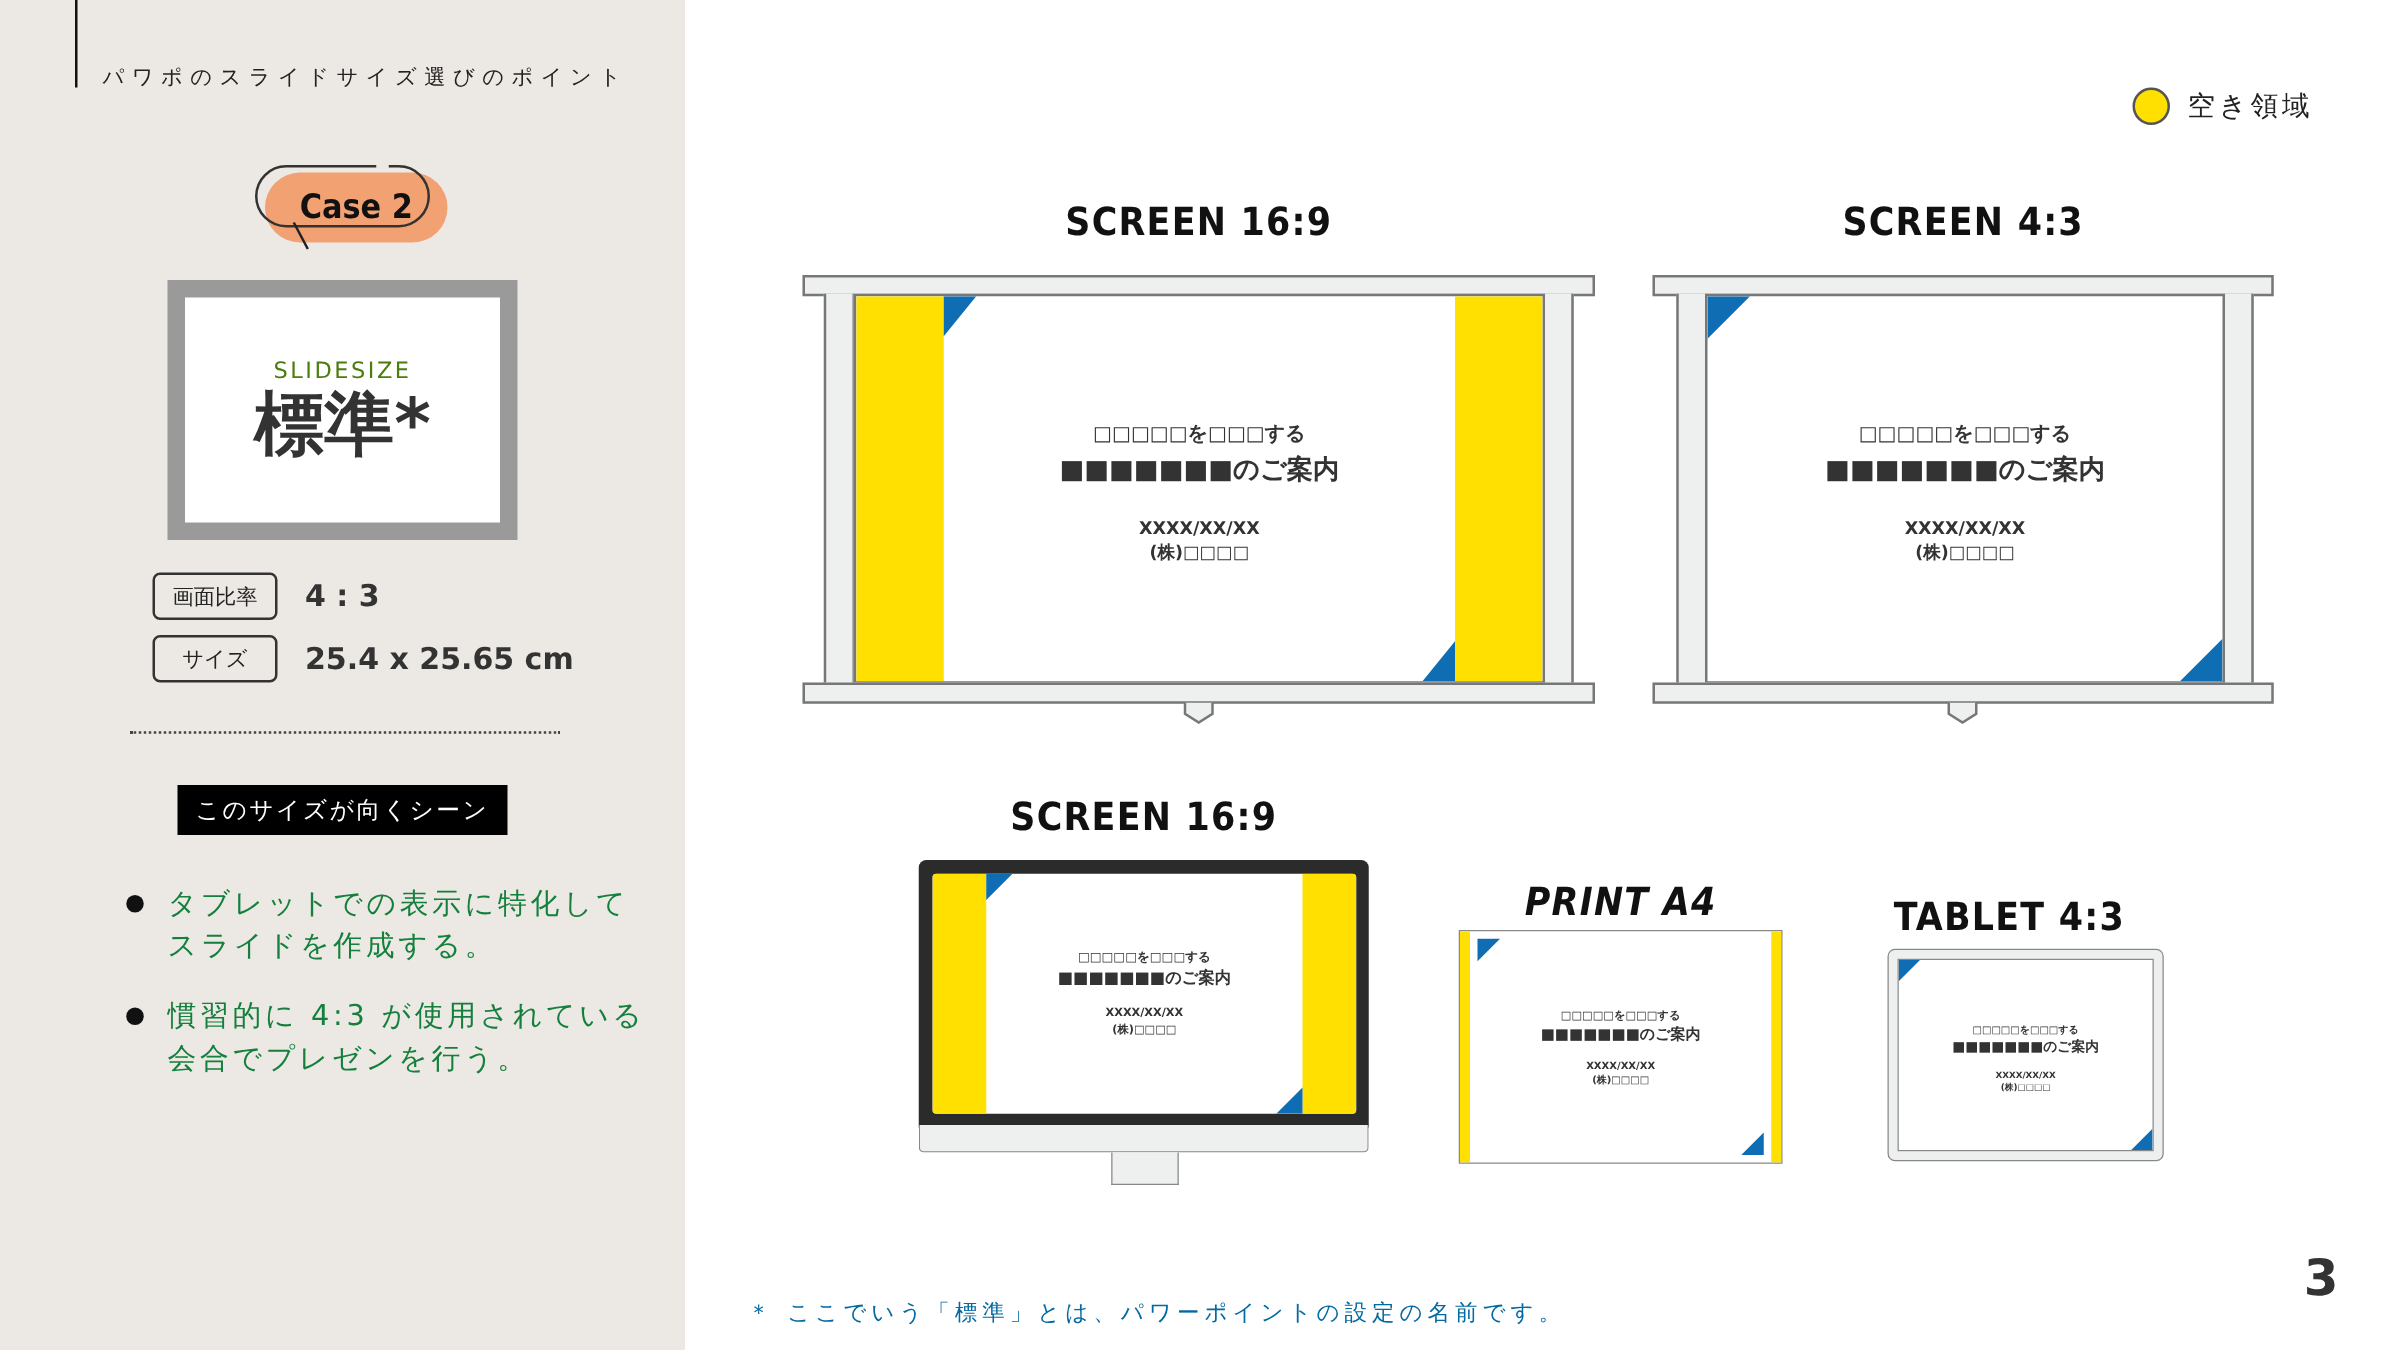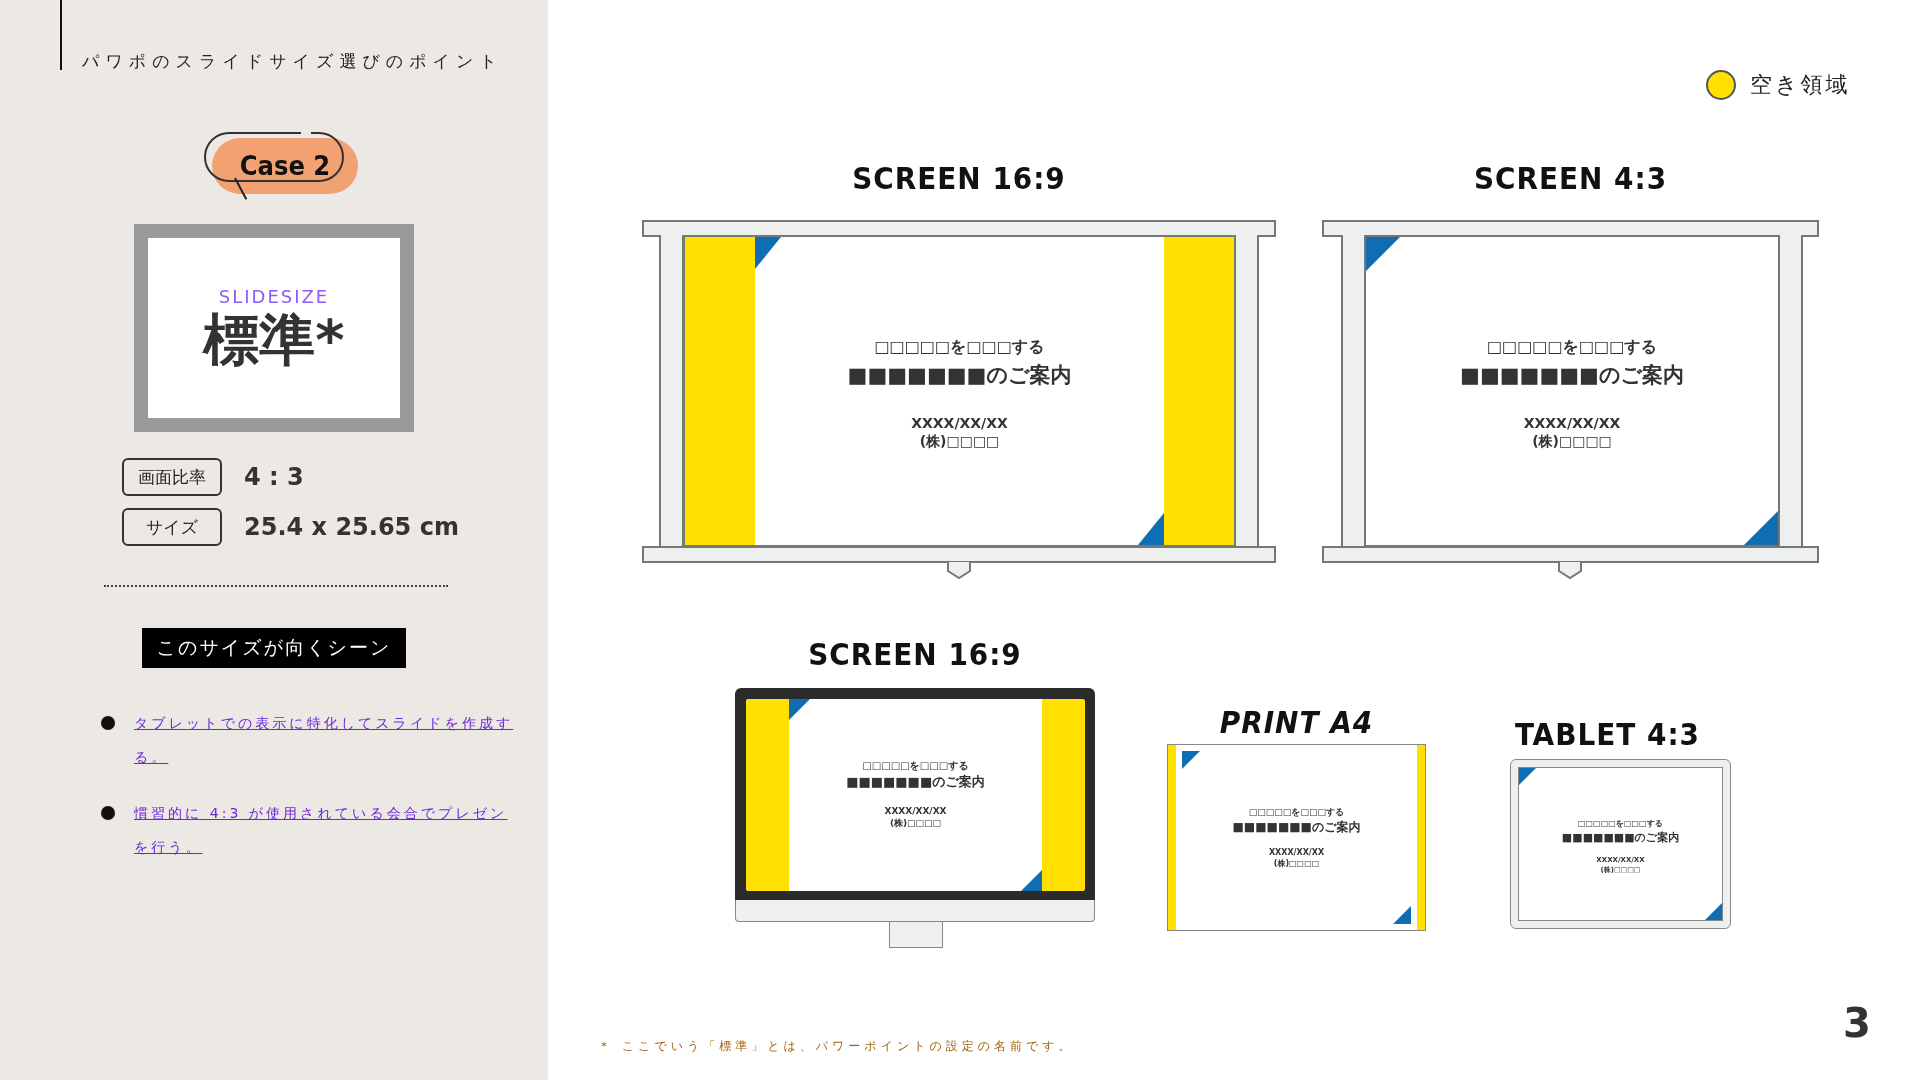--- a/index.html
+++ b/index.html
@@ -14,32 +14,32 @@
 
   .case-badge { left: 204px; top: 132px; width: 146px; height: 56px; }
   .case-fill { position: absolute; left: 8px; top: 6px; width: 146px; height: 56px; background: #f2a272; border-radius: 28px; }
   .case-outline { position: absolute; left: 0; top: 0; width: 140px; height: 50px; border: 2px solid #333; border-radius: 25px; }
   .case-gap { position: absolute; left: 97px; top: -3px; width: 10px; height: 6px; background: #ece8e4; }
   .case-tail { position: absolute; left: 30px; top: 46px; width: 2px; height: 24px; background: #222; transform: rotate(-28deg); transform-origin: top; }
   .case-label { position: absolute; left: 8px; top: 6px; width: 146px; height: 56px; line-height: 56px; text-align: center; font-family: "DejaVu Sans Condensed", "DejaVu Sans", sans-serif; font-weight: bold; font-size: 27px; color: #111; }
 
   .size-card { left: 134px; top: 224px; width: 280px; height: 208px; background: #9a9a9a; padding: 14px; }
   .size-card-inner { width: 100%; height: 100%; background: #fff; display: flex; flex-direction: column; align-items: center; justify-content: center; }
-  .size-card-sub { font-size: 18px; letter-spacing: 2px; color: #8b5cf6; }
+  .size-card-sub { font-size: 18px; letter-spacing: 2px; color: #4d7c0f; }
   .size-card-main { font-size: 56px; font-weight: bold; color: #333; line-height: 1.1; margin-top: 2px; }
 
   .spec-row { left: 122px; display: flex; align-items: center; }
   .spec-tag { width: 100px; height: 38px; border: 2px solid #333; border-radius: 6px; display: flex; align-items: center; justify-content: center; font-size: 17px; color: #222; background: transparent; }
   .spec-val { margin-left: 22px; font-size: 24px; font-weight: bold; color: #333; }
 
   .dotted-rule { left: 104px; top: 585px; width: 344px; height: 0; border-top: 2px dotted #444; }
   .scene-label { left: 142px; top: 628px; width: 264px; height: 40px; background: #000; color: #fff; font-size: 19px; display: flex; align-items: center; justify-content: center; letter-spacing: 2px; }
 
   .bullet-list { left: 100px; top: 706px; width: 420px; list-style: none; }
-  .bullet-item { position: relative; padding-left: 34px; font-size: 14px; line-height: 34px; letter-spacing: 3px; color: #6d28d9; margin-bottom: 22px; text-decoration: underline; }
+  .bullet-item { position: relative; padding-left: 34px; font-size: 23px; line-height: 34px; letter-spacing: 3px; color: #15803d; margin-bottom: 22px; }
   .bullet-dot { position: absolute; left: 1px; top: 10px; width: 14px; height: 14px; border-radius: 50%; background: #111; }
 
   
   .legend { left: 1706px; top: 70px; display: flex; align-items: center; }
   .legend-swatch { width: 30px; height: 30px; border-radius: 50%; background: #ffe000; border: 2px solid #555; }
   .legend-label { margin-left: 14px; font-size: 22px; letter-spacing: 3px; color: #222; }
 
   .device-title { font-family: "DejaVu Sans Condensed", "DejaVu Sans", sans-serif; font-weight: bold; font-size: 31px; color: #111; text-align: center; letter-spacing: 1px; white-space: nowrap; }
 
   
@@ -48,21 +48,21 @@
   .proj-handle { position: absolute; width: 26px; height: 18px; }
   .slide { position: absolute; background: #fff; border: 2px solid #777; overflow: hidden; }
   .yellow { position: absolute; background: #ffe000; top: 0; bottom: 0; }
   .tri-tl { position: absolute; width: 0; height: 0; border-style: solid; border-color: #0e6db3 transparent transparent #0e6db3; }
   .tri-br { position: absolute; width: 0; height: 0; border-style: solid; border-color: transparent #0e6db3 #0e6db3 transparent; }
   .slide-text { position: absolute; left: 0; right: 0; text-align: center; color: #333; white-space: nowrap; }
   .st1 { font-weight: bold; }
   .st2 { font-weight: bold; }
   .st3 { font-weight: bold; }
 
-  .footnote { left: 598px; top: 1038px; font-size: 12px; letter-spacing: 4px; color: #a16207; white-space: nowrap; }
+  .footnote { left: 598px; top: 1038px; font-size: 18px; letter-spacing: 4px; color: #0369a1; white-space: nowrap; }
   .page-num { left: 1843px; top: 1000px; font-size: 40px; font-weight: bold; color: #333; }
 </style>
 </head>
 <body>
 
 <div class="abs left-panel"></div>
 <div class="abs title-rule"></div>
 <div class="abs page-heading">パワポのスライドサイズ選びのポイント</div>
 
 <div class="abs case-badge">

